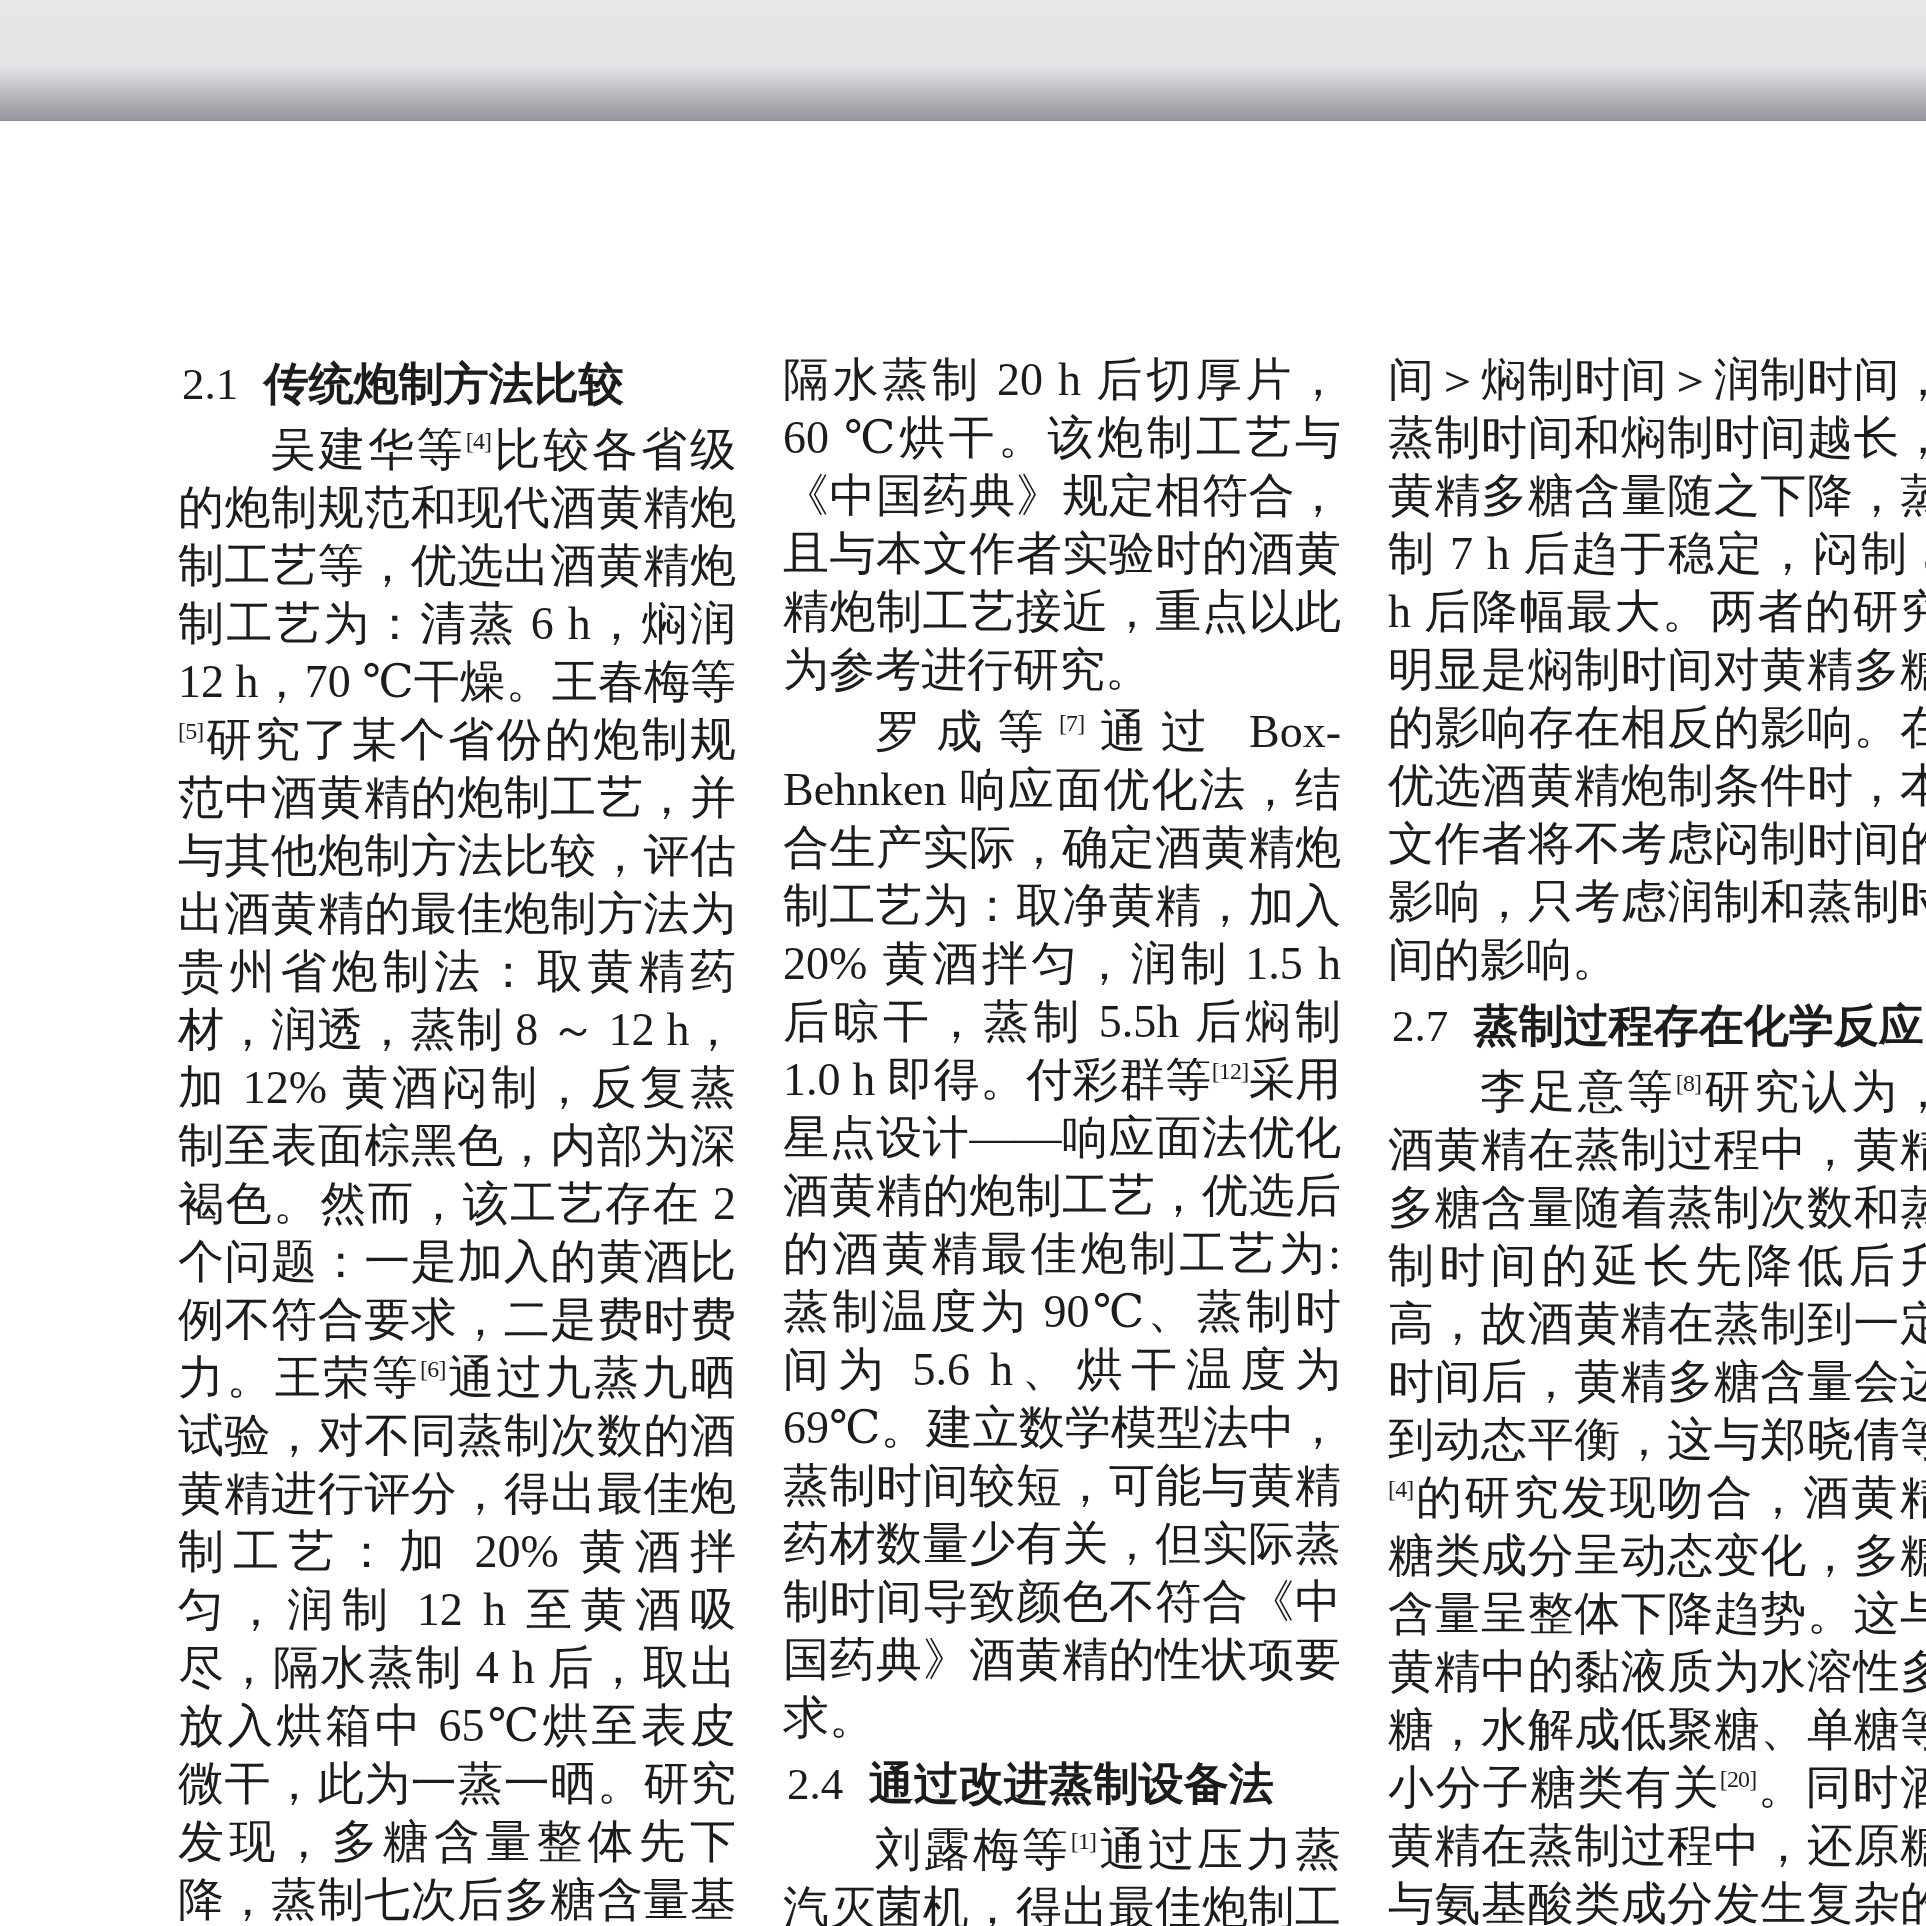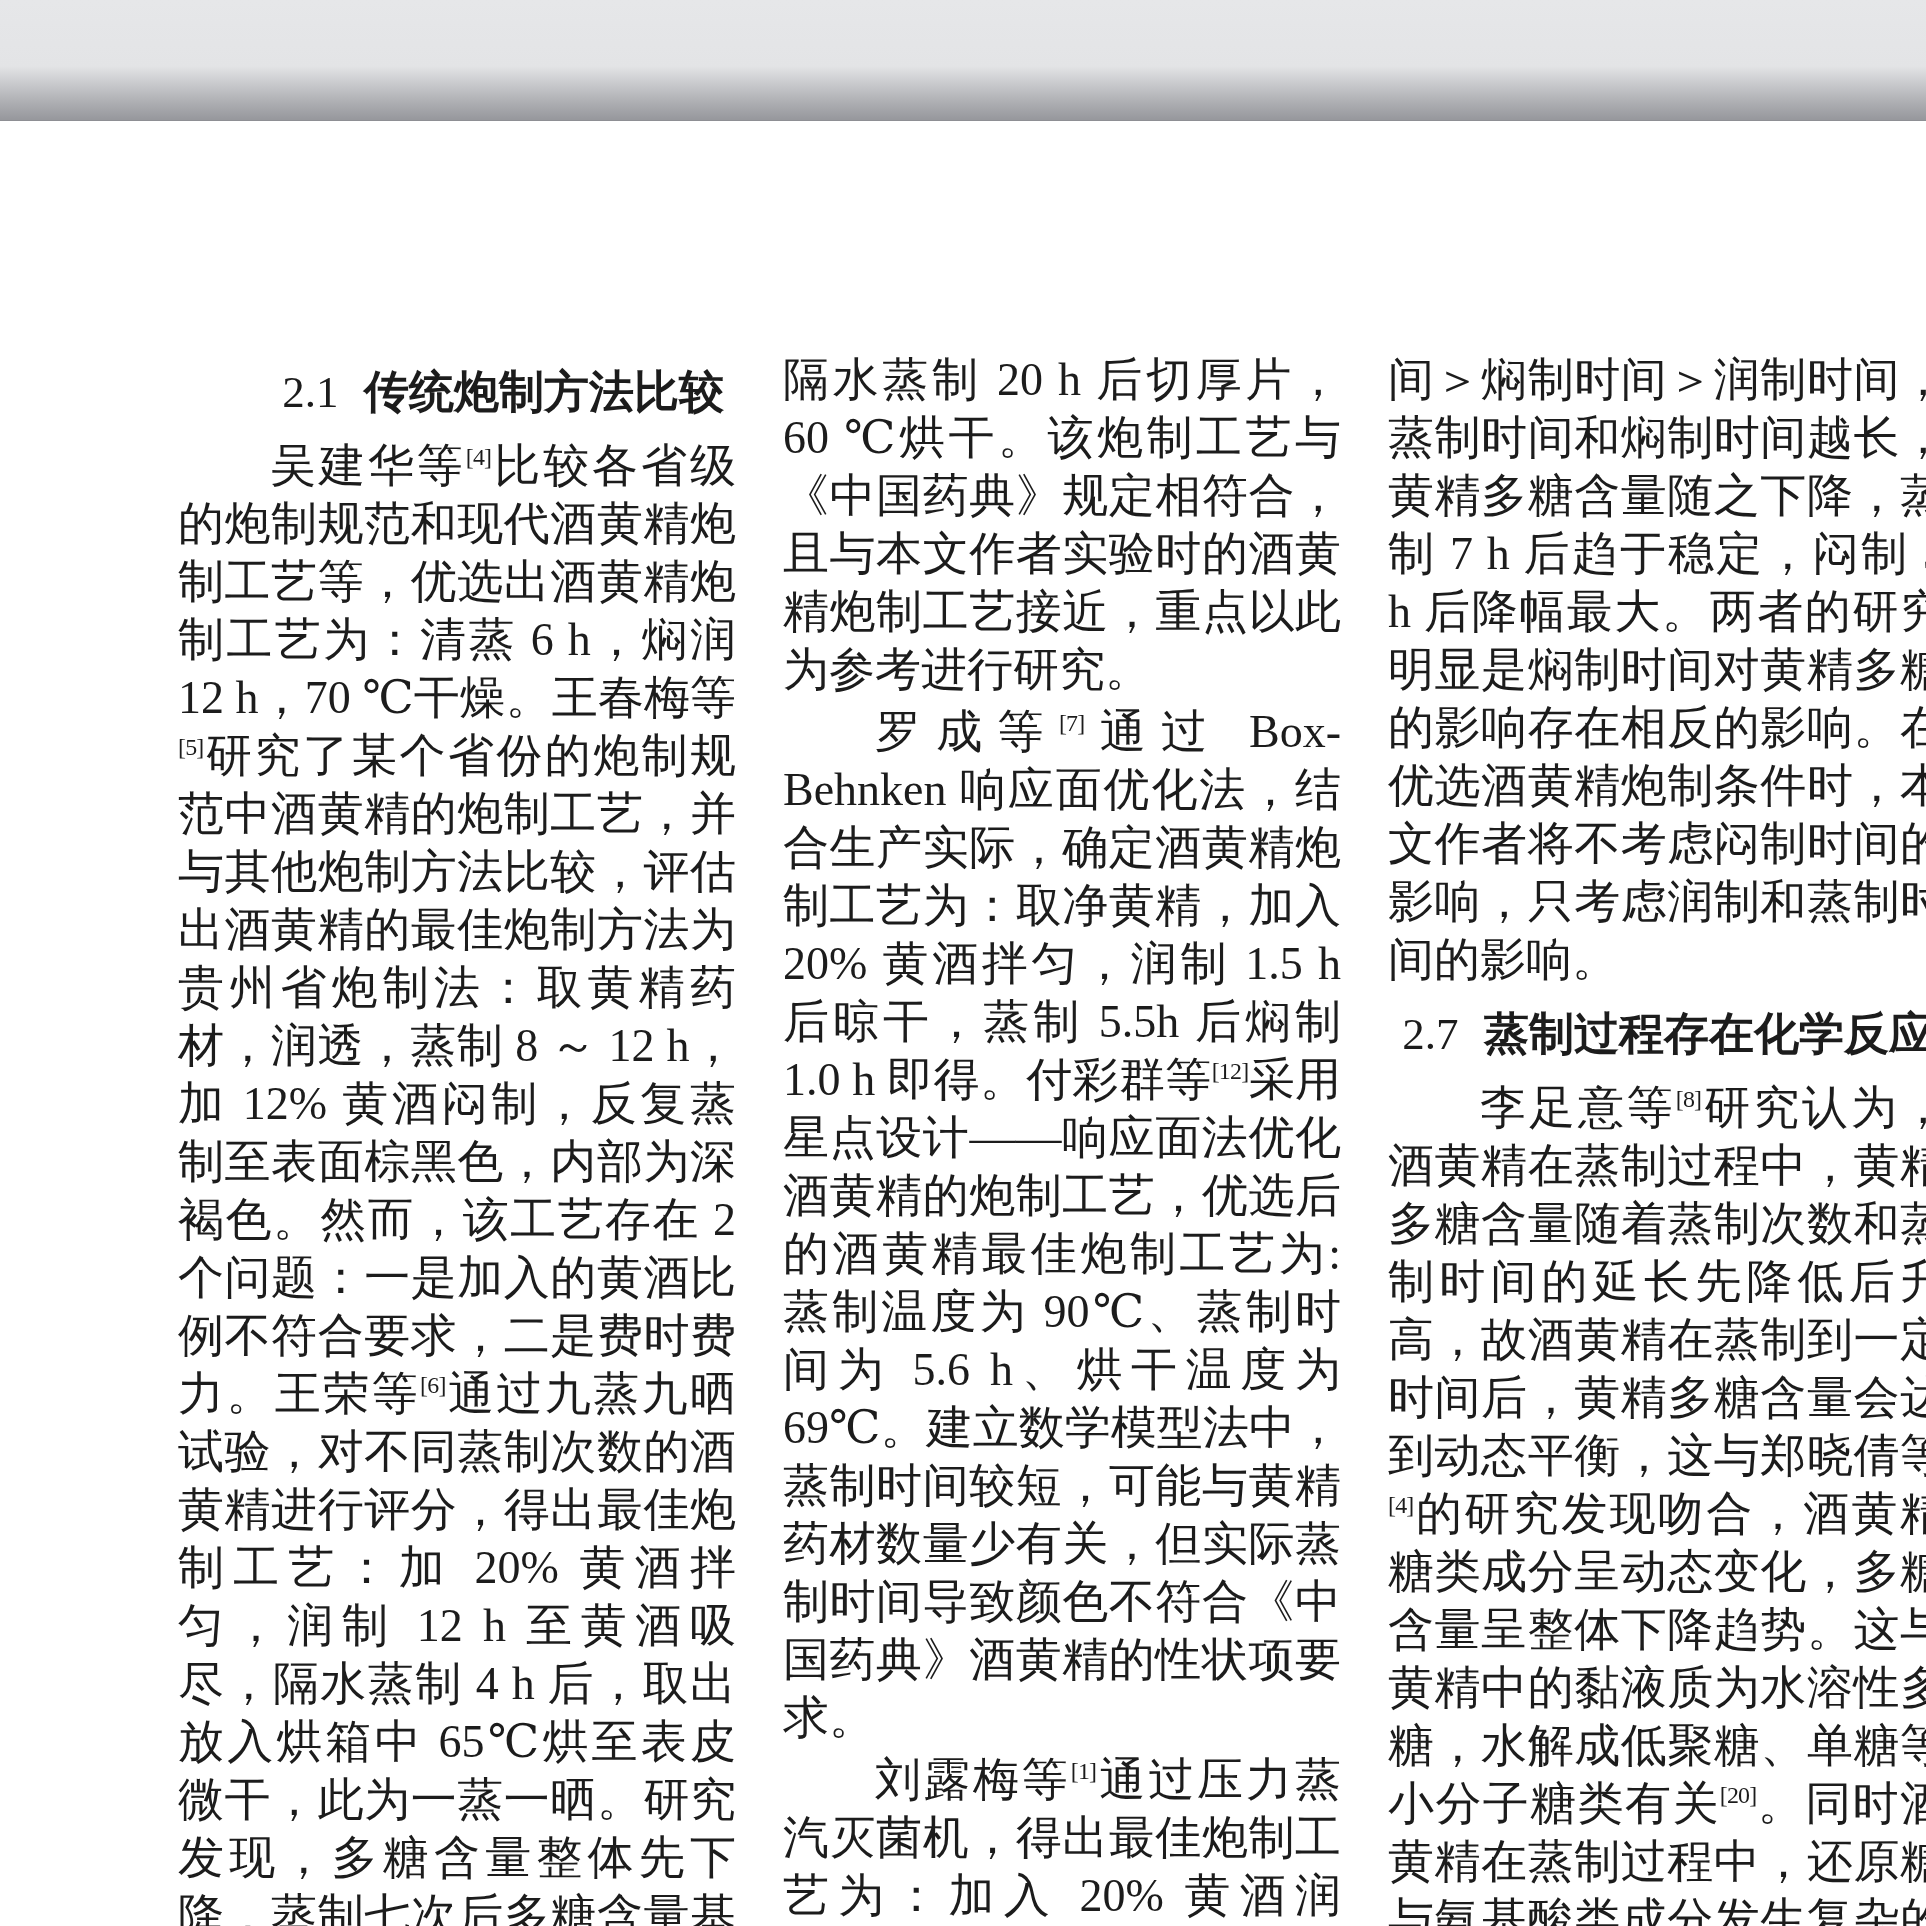--- a/index.html
+++ b/index.html
@@ -29,45 +29,46 @@
   .col-3 { left: 1384px; }
   .para { margin: 4px; text-indent: 2em; }
   .para.no-indent { text-indent: 0; }
   .para sup {
     font-size: 0.52em;
     line-height: 0;
     vertical-align: super;
     letter-spacing: -0.8px;
   }
   .sub-heading {
-    margin: 16px;
+    margin: 8px;
     font-size: 45px;
     line-height: 58px;
     font-weight: 700;
     font-family: "Liberation Sans", "DejaVu Sans", sans-serif;
-    text-align: right;
+    text-align: left;
   }
   .sub-heading .hnum {
     font-family: "Liberation Serif", "DejaVu Serif", serif;
     font-weight: 400;
     padding-right: 25.4px;
   }
 </style>
 </head>
 <body>
 
 <div class="top-band"></div>
 
 <div class="col col-1">
     <h3 class="sub-heading"><span class="hnum">2.1</span><span class="htitle">传统炮制方法比较</span></h3>
     <p class="para">吴建华等<sup>[4]</sup>比较各省级的炮制规范和现代酒黄精炮制工艺等，优选出酒黄精炮制工艺为：清蒸 6 h，焖润 12 h，70 ℃干燥。王春梅等<sup>[5]</sup>研究了某个省份的炮制规范中酒黄精的炮制工艺，并与其他炮制方法比较，评估出酒黄精的最佳炮制方法为贵州省炮制法：取黄精药材，润透，蒸制 8 ～ 12 h，加 12% 黄酒闷制，反复蒸制至表面棕黑色，内部为深褐色。然而，该工艺存在 2 个问题：一是加入的黄酒比例不符合要求，二是费时费力。王荣等<sup>[6]</sup>通过九蒸九晒试验，对不同蒸制次数的酒黄精进行评分，得出最佳炮制工艺：加 20% 黄酒拌匀，润制 12 h 至黄酒吸尽，隔水蒸制 4 h 后，取出放入烘箱中 65℃烘至表皮微干，此为一蒸一晒。研究发现，多糖含量整体先下降，蒸制七次后多糖含量基本无变化，优选出酒黄精的最优蒸制次数为六蒸六晒。但是该工艺时间过长，同样费时费力。由此可见，传统的炮制方法存在时间长,效率低的问题。</p>
   </div>
 <div class="col col-2">
     <p class="para no-indent">隔水蒸制 20 h 后切厚片，60 ℃烘干。该炮制工艺与《中国药典》规定相符合，且与本文作者实验时的酒黄精炮制工艺接近，重点以此为参考进行研究。</p>
     <p class="para">罗成等<sup>[7]</sup>通过 Box-Behnken 响应面优化法，结合生产实际，确定酒黄精炮制工艺为：取净黄精，加入 20% 黄酒拌匀，润制 1.5 h 后晾干，蒸制 5.5h 后焖制 1.0 h 即得。付彩群等<sup>[12]</sup>采用星点设计——响应面法优化酒黄精的炮制工艺，优选后的酒黄精最佳炮制工艺为:蒸制温度为 90℃、蒸制时间为 5.6 h、烘干温度为 69℃。建立数学模型法中，蒸制时间较短，可能与黄精药材数量少有关，但实际蒸制时间导致颜色不符合《中国药典》酒黄精的性状项要求。</p>
+    <h3 class="sub-heading"><span class="hnum">2.4</span><span class="htitle">通过改进蒸制设备法</span></h3>
     <p class="para">刘露梅等<sup>[1]</sup>通过压力蒸汽灭菌机，得出最佳炮制工艺为：加入 20% 黄酒润透，0.12 MPa 压力下蒸制 3 h，取出切片，放入 70℃干燥箱干燥 24 h，重复 2 次，可达《中国药典》标准。此法可作为参考，重点考虑压力这一影响因素。</p>
   </div>
 <div class="col col-3">
     <p class="para no-indent">间＞焖制时间＞润制时间，蒸制时间和焖制时间越长，黄精多糖含量随之下降，蒸制 7 h 后趋于稳定，闷制 3 h 后降幅最大。两者的研究明显是焖制时间对黄精多糖的影响存在相反的影响。在优选酒黄精炮制条件时，本文作者将不考虑闷制时间的影响，只考虑润制和蒸制时间的影响。</p>
     <h3 class="sub-heading"><span class="hnum">2.7</span><span class="htitle">蒸制过程存在化学反应</span></h3>
     <p class="para">李足意等<sup>[8]</sup>研究认为，酒黄精在蒸制过程中，黄精多糖含量随着蒸制次数和蒸制时间的延长先降低后升高，故酒黄精在蒸制到一定时间后，黄精多糖含量会达到动态平衡，这与郑晓倩等<sup>[4]</sup>的研究发现吻合，酒黄精糖类成分呈动态变化，多糖含量呈整体下降趋势。这与黄精中的黏液质为水溶性多糖，水解成低聚糖、单糖等小分子糖类有关<sup>[20]</sup>。同时酒黄精在蒸制过程中，还原糖与氨基酸类成分发生复杂的美拉德反应（Maillard reaction，MR），产生 5- 羟甲基糠醛（5-HMF），也是多糖含量下降的主要原因。美拉德反应（Maillard reaction，MR）在蒸制过程中无法避免，可以考虑控制黄精与水蒸气的接触来降低多糖水解，例如采用隔水蒸制的方法来控制黄精多糖的水解。</p>
   </div>
 
 
 </body></html>

